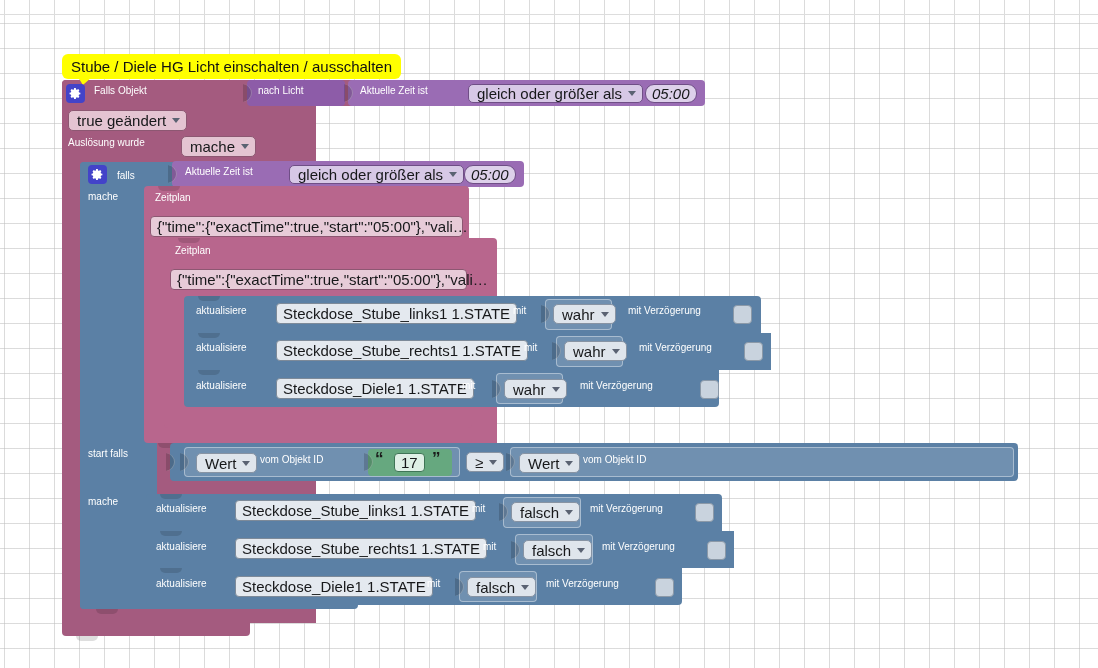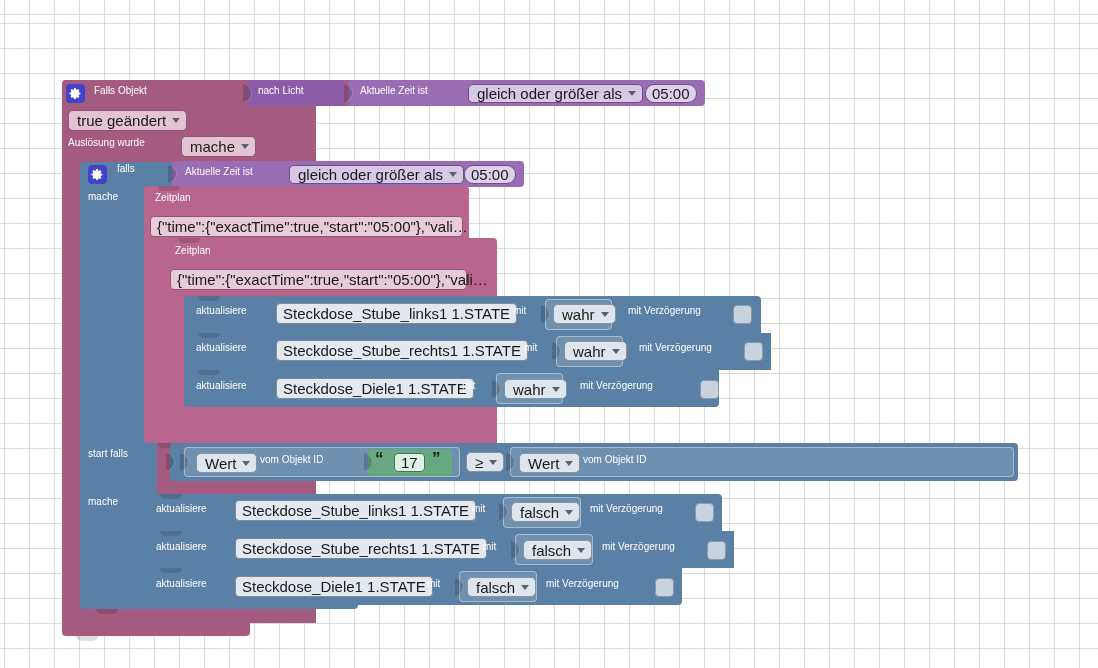--- a/index.html
+++ b/index.html
@@ -37,21 +37,21 @@
   .lbl.dark{color:#1b1b1b;}
 
   
   .field{
     position:absolute;box-sizing:border-box;
     background:#e4e9ef;border:1px solid #7d8a99;border-radius:4px;
     color:#17181a;font-size:15px;line-height:1;
     display:flex;align-items:center;padding:0 6px;white-space:nowrap;
   }
   .field.rosef{background:#e7cbd8;border-color:#8d5772;}
-  .field.purplef{background:#ddd0ea;border-color:#6f4e86;}
+  .field.purplef{background:#ddd0ea;border-color:#6f4e86;font-style:italic;}
   .field.greenf{background:#dff0e6;border-color:#3f7556;text-align:right;}
 
   
   .dd{
     position:absolute;box-sizing:border-box;
     background:#dfe5ec;border:1px solid #8793a3;border-radius:5px;
     color:#17181a;font-size:15px;line-height:1;
     display:flex;align-items:center;gap:6px;padding:0 6px 0 8px;white-space:nowrap;
   }
   .dd.rosedd{background:#e4c4d2;border-color:#8d5772;}
@@ -86,20 +86,23 @@
 
 <div id="canvas">
 
   <div id="topline"></div>
 
   <div class="blk rose" style="left:62px;top:80px;width:254px;height:543px;border-radius:4px 4px 0 0;"></div>
   <div class="blk rose" style="left:62px;top:80px;width:579px;height:26px;border-radius:4px 0 0 0;"></div>
   <div class="blk rose" style="left:62px;top:620px;width:188px;height:16px;border-radius:0 0 4px 4px;"></div>
   <div class="notch" style="left:76px;top:636px;"></div>
 
+  <div id="title" style="left:62px;top:54px;height:25px;">
+    <span>Stube / Diele HG Licht einschalten / ausschalten</span>
+  </div>
 
   <div class="gear" style="left:66px;top:84px;">
     <svg width="13" height="13" viewBox="0 0 24 24" aria-hidden="true">
       <path fill="#ffffff" d="M12 8.2a3.8 3.8 0 1 0 0 7.6 3.8 3.8 0 0 0 0-7.6zm0 5.9a2.1 2.1 0 1 1 0-4.2 2.1 2.1 0 0 1 0 4.2z"></path>
       <path fill="#ffffff" d="M21 13.6v-3.2l-2.4-.4a6.9 6.9 0 0 0-.8-1.9l1.4-2-2.3-2.3-2 1.4a6.9 6.9 0 0 0-1.9-.8L12.6 2h-3.2l-.4 2.4c-.7.2-1.3.5-1.9.8l-2-1.4L2.8 6.1l1.4 2c-.3.6-.6 1.2-.8 1.9L1 10.4v3.2l2.4.4c.2.7.5 1.3.8 1.9l-1.4 2 2.3 2.3 2-1.4c.6.3 1.2.6 1.9.8l.4 2.4h3.2l.4-2.4c.7-.2 1.3-.5 1.9-.8l2 1.4 2.3-2.3-1.4-2c.3-.6.6-1.2.8-1.9l2.4-.4z"></path>
     </svg>
   </div>
   <div class="lbl" style="left:94px;top:86px;">Falls Objekt</div>
 
   <div class="blk purple" style="left:247px;top:80px;width:98px;height:26px;border-radius:4px;"></div>
@@ -132,21 +135,21 @@
   <div class="blk steel" style="left:80px;top:162px;width:243px;height:26px;border-radius:4px 4px 0 0;"></div>
   <div class="blk steel" style="left:80px;top:597px;width:278px;height:12px;border-radius:0 0 4px 4px;"></div>
   <div class="notch" style="left:96px;top:609px;"></div>
 
   <div class="gear" style="left:88px;top:165px;">
     <svg width="13" height="13" viewBox="0 0 24 24" aria-hidden="true">
       <path fill="#ffffff" d="M12 8.2a3.8 3.8 0 1 0 0 7.6 3.8 3.8 0 0 0 0-7.6zm0 5.9a2.1 2.1 0 1 1 0-4.2 2.1 2.1 0 0 1 0 4.2z"></path>
       <path fill="#ffffff" d="M21 13.6v-3.2l-2.4-.4a6.9 6.9 0 0 0-.8-1.9l1.4-2-2.3-2.3-2 1.4a6.9 6.9 0 0 0-1.9-.8L12.6 2h-3.2l-.4 2.4c-.7.2-1.3.5-1.9.8l-2-1.4L2.8 6.1l1.4 2c-.3.6-.6 1.2-.8 1.9L1 10.4v3.2l2.4.4c.2.7.5 1.3.8 1.9l-1.4 2 2.3 2.3 2-1.4c.6.3 1.2.6 1.9.8l.4 2.4h3.2l.4-2.4c.7-.2 1.3-.5 1.9-.8l2 1.4 2.3-2.3-1.4-2c.3-.6.6-1.2.8-1.9l2.4-.4z"></path>
     </svg>
   </div>
-  <div class="lbl" style="left:117px;top:164px;">falls</div>
+  <div class="lbl" style="left:117px;top:171px;">falls</div>
 
   <div class="blk purple-l" style="left:172px;top:161px;width:352px;height:26px;border-radius:4px;"></div>
   <div class="plug" style="left:168px;top:165px;"></div>
   <div class="lbl" style="left:185px;top:167px;">Aktuelle Zeit ist</div>
   <div class="dd purpledd" style="left:289px;top:165px;height:19px;">
     <span>gleich oder größer als</span>
     <span class="caret"></span>
   </div>
   <div class="field purplef" style="left:464px;top:165px;height:19px;border-radius:9px;">
     <span>05:00</span>

